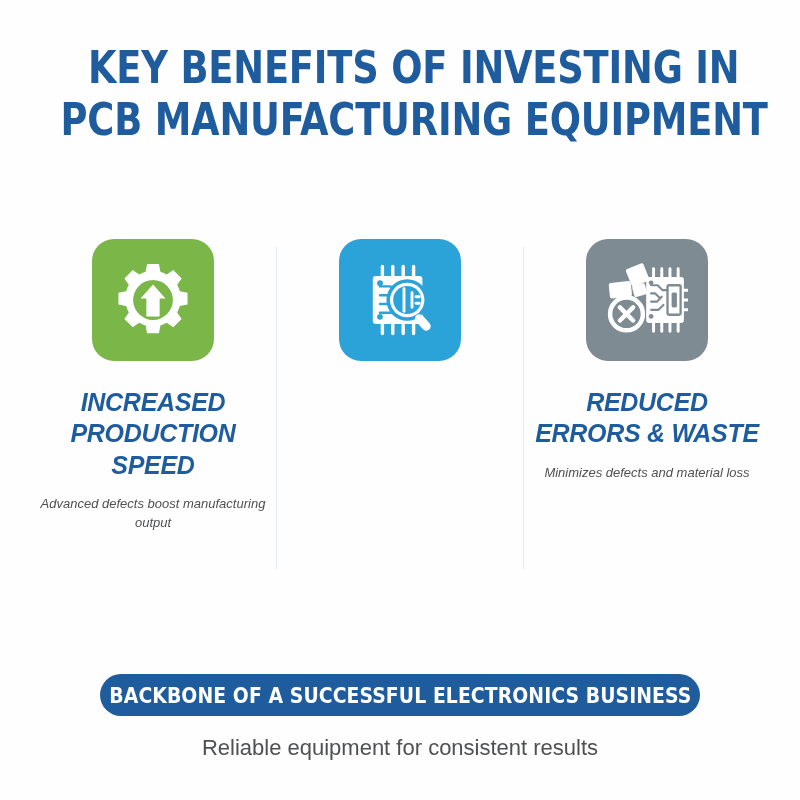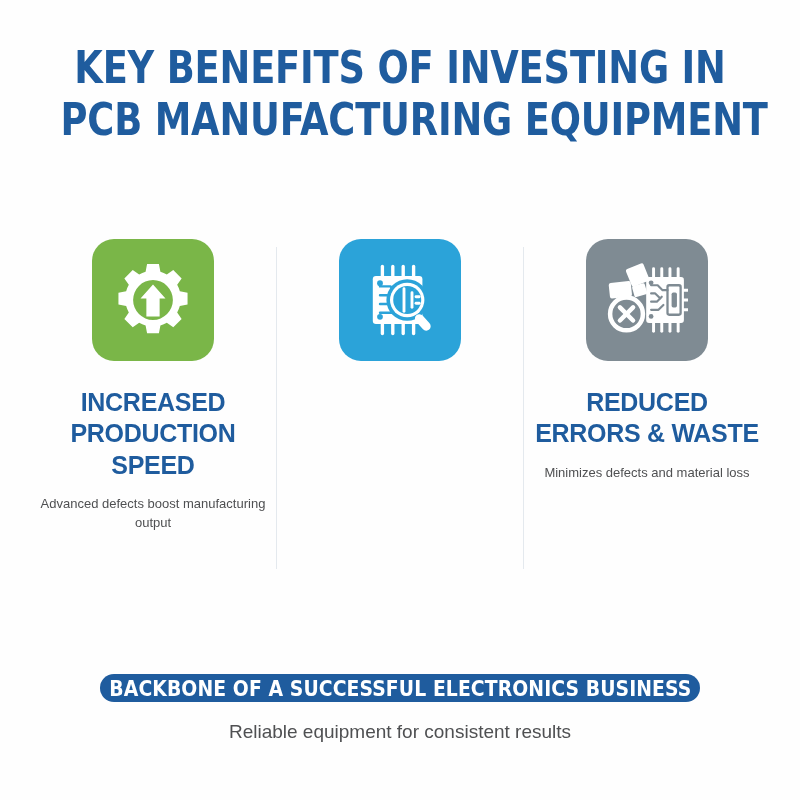--- a/index.html
+++ b/index.html
@@ -24,21 +24,21 @@
     position: relative;
     display: flex;
     flex-direction: column;
     align-items: center;
   }
 
   
   .title-block {
     margin-top: 42px;
     width: 730px;
-    text-align: center;
+    text-align: right;
   }
   .title-line {
     color: #1f5c9e;
     font-family: "Liberation Sans Narrow", "DejaVu Sans Condensed", "Liberation Sans", sans-serif;
     font-weight: 700;
     font-size: 44px;
     line-height: 1.19;
     letter-spacing: -0.2px;
     transform: scaleX(0.93);
     transform-origin: center;
@@ -65,20 +65,21 @@
   }
 
   .col {
     width: 246px;
     flex: 0 0 246px;
     display: flex;
     flex-direction: column;
     align-items: center;
     text-align: center;
     padding: 0 8px;
+    font-style: italic;
   }
 
   .icon-tile {
     width: 122px;
     height: 122px;
     border-radius: 22px;
     display: flex;
     align-items: center;
     justify-content: center;
   }
@@ -112,42 +113,42 @@
     left: 0;
     right: 0;
     top: 674px;
     display: flex;
     flex-direction: column;
     align-items: center;
   }
 
   .banner {
     width: 600px;
-    height: 28px;
+    height: 42px;
     background: #1f5c9e;
     border-radius: 21px;
     display: flex;
     align-items: center;
     justify-content: center;
   }
 
   .banner-text {
     color: #ffffff;
     font-family: "Liberation Sans Narrow", "DejaVu Sans Condensed", "Liberation Sans", sans-serif;
     font-weight: 700;
     font-size: 22px;
     letter-spacing: 0.1px;
     transform: scaleX(0.95);
     white-space: nowrap;
   }
 
   .banner-caption {
     margin-top: 19px;
     color: #4f5052;
-    font-size: 19px;
+    font-size: 22px;
     font-weight: 400;
   }
 </style>
 </head>
 <body>
 
 <div class="poster">
 
   <div class="title-block">
     <div class="title-line">KEY BENEFITS OF INVESTING IN</div>

